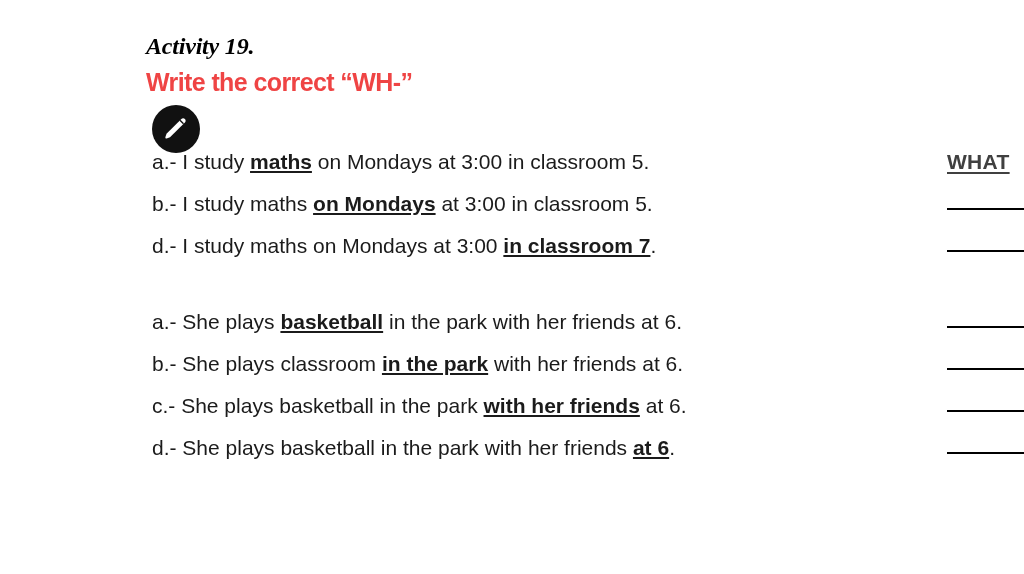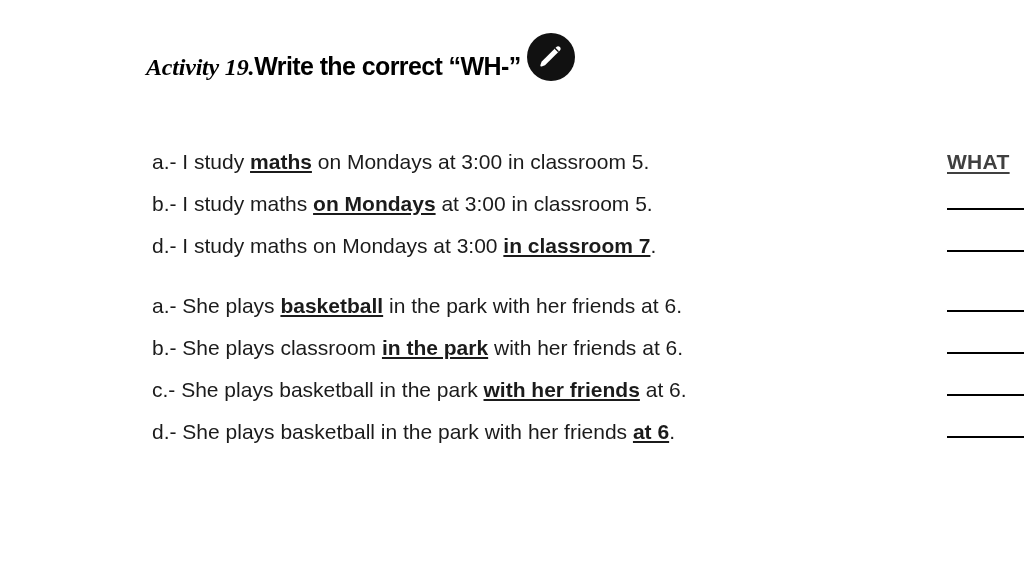--- a/index.html
+++ b/index.html
@@ -23,37 +23,38 @@
     height: 574px;
     background: #ffffff;
   }
 
   
   .header {
     position: absolute;
     left: 146px;
     top: 33px;
     display: flex;
-    align-items: flex-end;
-    gap: 0;
+    align-items: flex-start;
+    gap: 8px;
+    flex-direction: column;
   }
   .activity-label {
     font-family: "Liberation Serif", serif;
     font-weight: bold;
     font-style: italic;
     font-size: 24px;
     color: #000000;
     letter-spacing: -0.2px;
     white-space: nowrap;
   }
   .activity-title {
     font-family: "Liberation Sans", sans-serif;
     font-weight: bold;
     font-size: 25px;
-    color: #000000;
+    color: #ef4444;
     letter-spacing: -0.6px;
     white-space: nowrap;
   }
   .pencil-badge {
     width: 48px;
     height: 48px;
     border-radius: 50%;
     background: #111111;
     display: flex;
     align-items: center;
@@ -63,21 +64,21 @@
   }
 
   
   .exercises {
     position: absolute;
     left: 152px;
     top: 150px;
     width: 780px;
   }
   .block { margin-bottom: 0; }
-  .block.second { margin-top: 18px; text-align: center; }
+  .block.second { margin-top: 34px; text-align: center; }
 
   .row {
     display: flex;
     align-items: baseline;
     height: 42px;
   }
   .sentence {
     font-size: 21px;
     color: #1b1b1b;
     white-space: nowrap;

